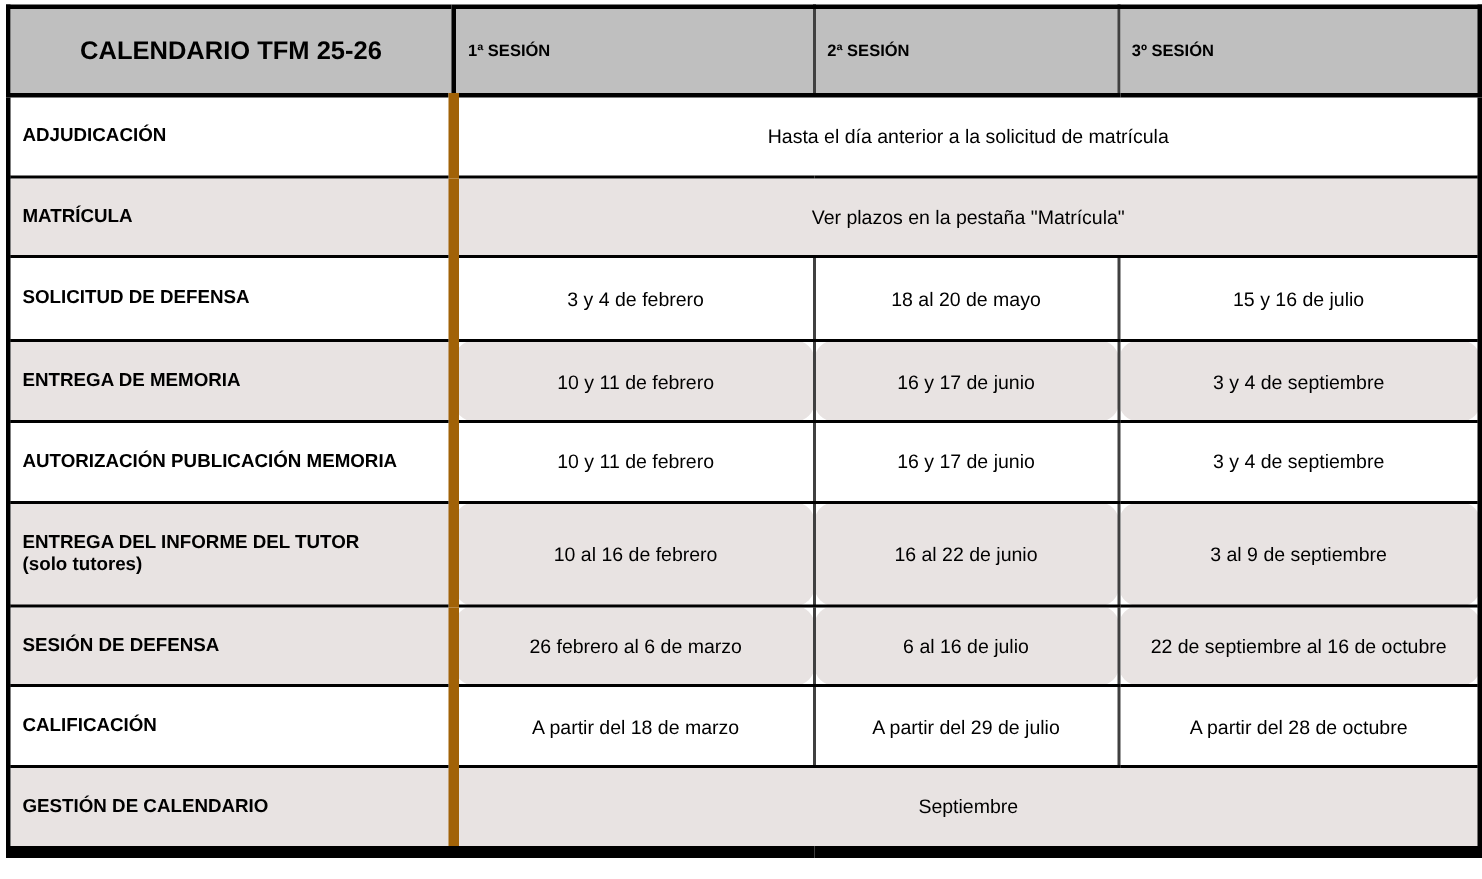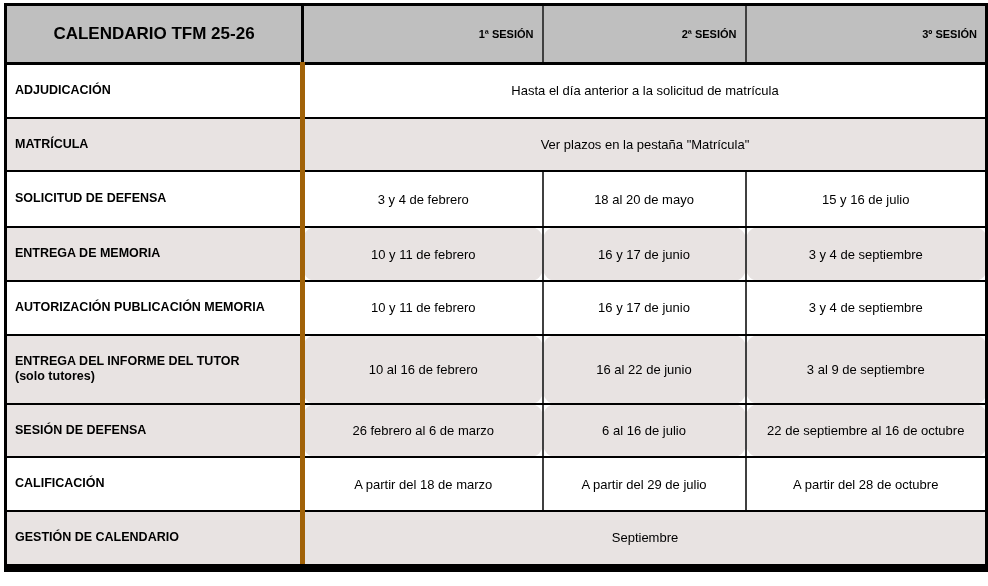--- a/index.html
+++ b/index.html
@@ -34,30 +34,30 @@
   }
   .cal th.title {
     font-size: 17px;
     font-weight: bold;
     text-align: center;
     border-right: 3px solid #000000;
   }
   .cal th.col {
     font-size: 11px;
     font-weight: bold;
-    text-align: right;
+    text-align: left;
     border-left: 2px solid #404040;
     border-right: 2px solid #404040;
   }
   
   .cal td.label {
     font-size: 12.5px;
     font-weight: bold;
     text-align: left;
-    border-right: 5px solid #a16207;
+    border-right: 7px solid #a16207;
     line-height: 1.25;
   }
   .cal td.val, .cal td.span {
     font-size: 13px;
     text-align: center;
   }
   .cal td.val {
     border-left: 2px solid #a3a3a3;
     border-right: 2px solid #404040;
     border-radius: 13px;

